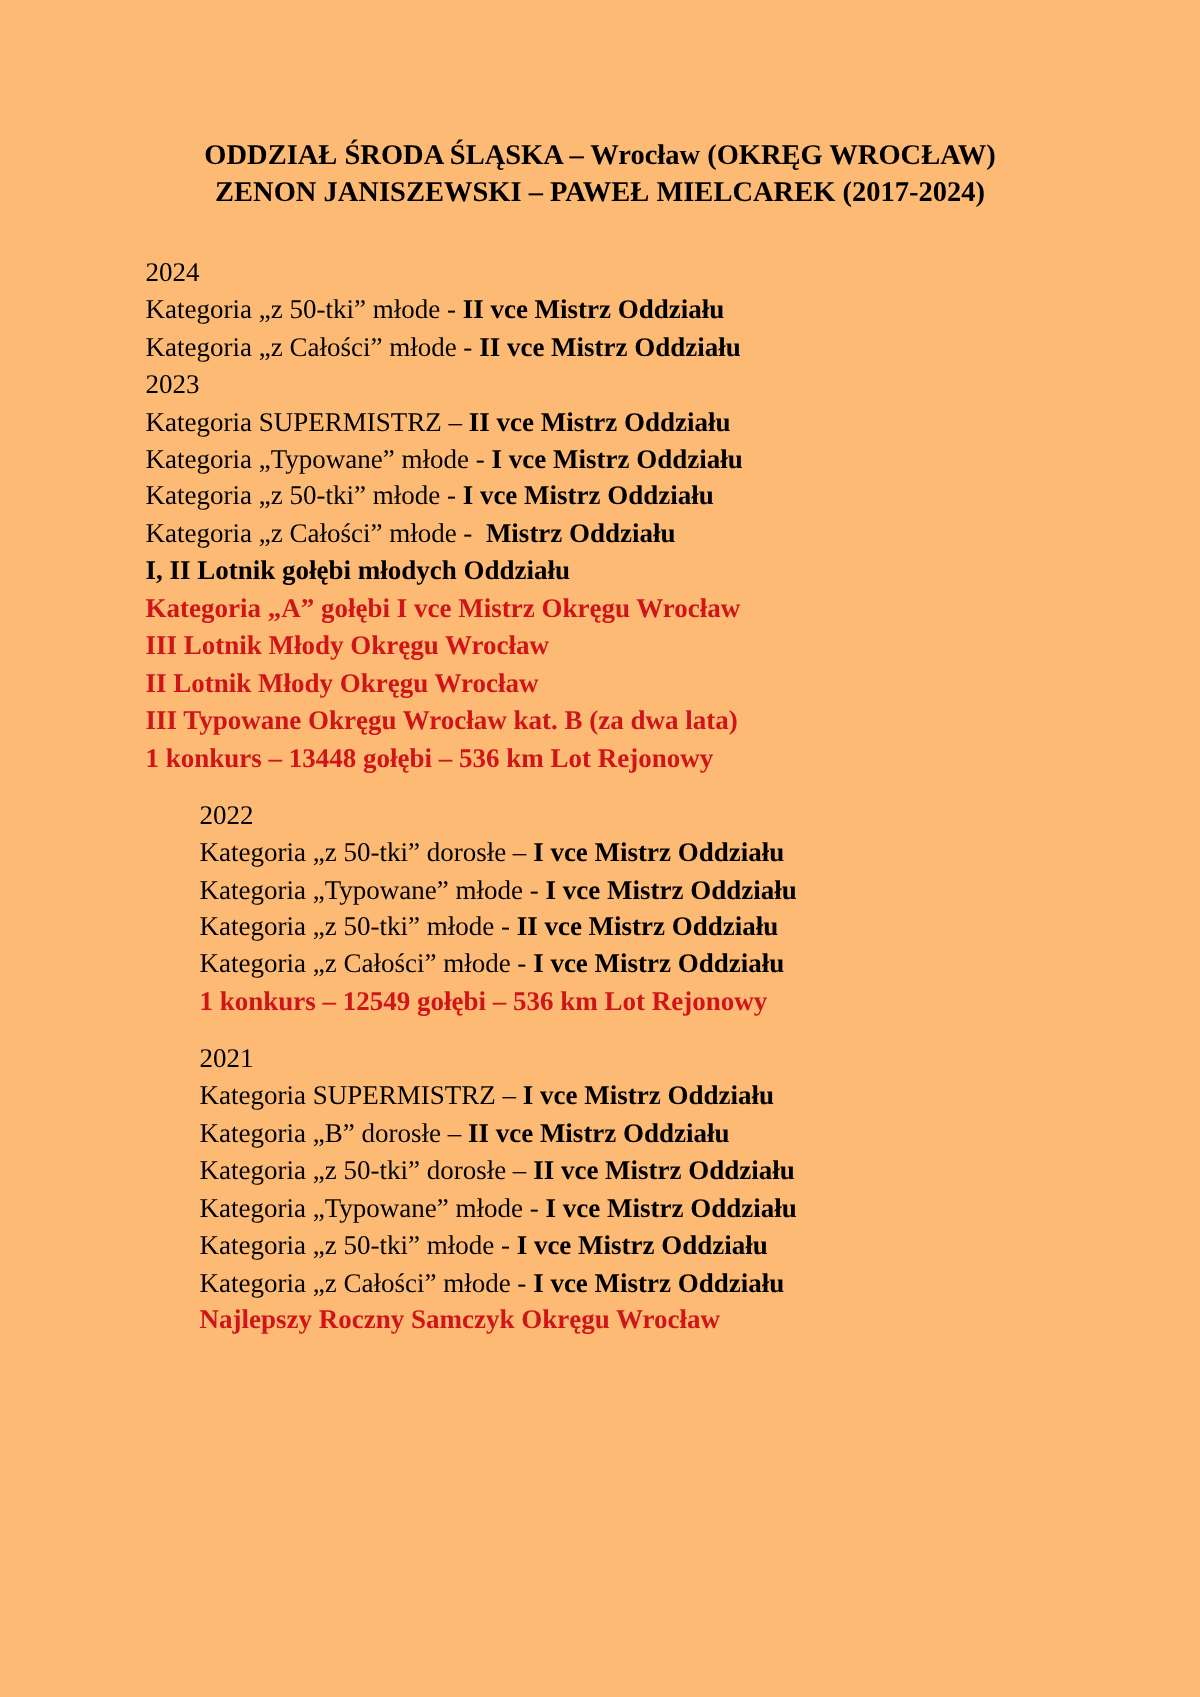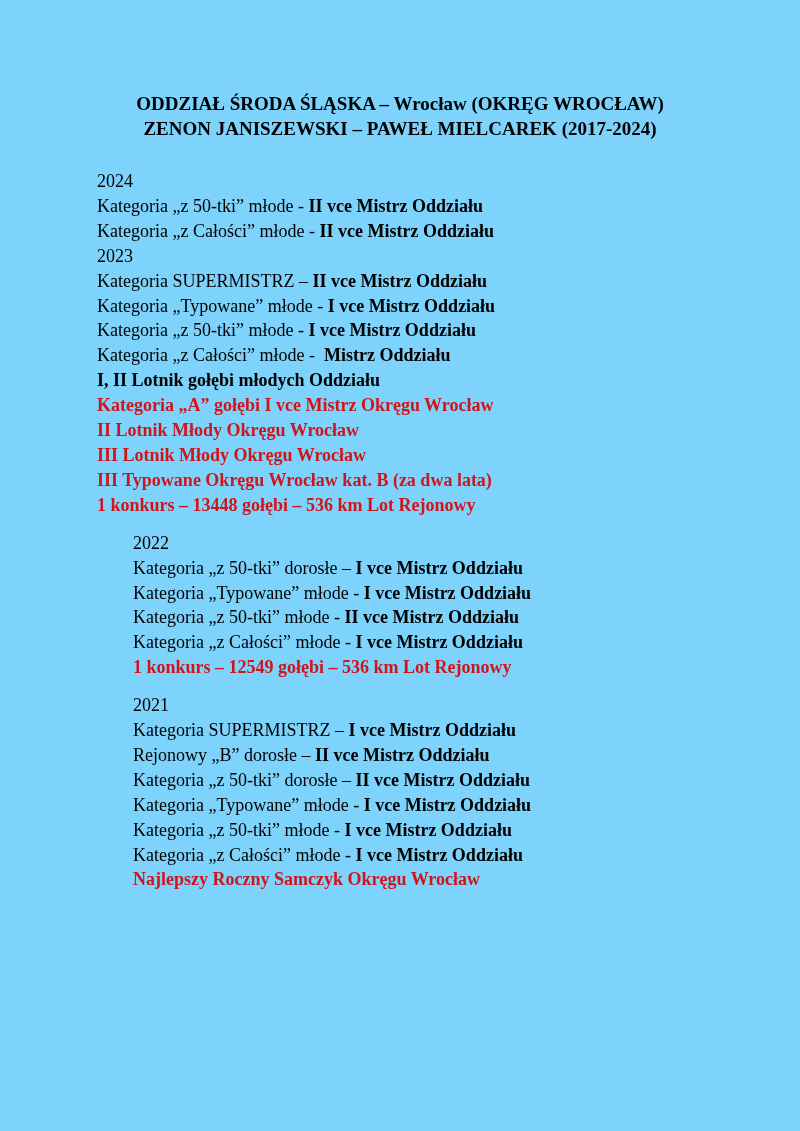--- a/index.html
+++ b/index.html
@@ -4,21 +4,21 @@
 <style>
   html, body {
     margin: 0;
     padding: 0;
     background: #ffffff;
   }
   .page {
     position: relative;
     width: 800px;
     height: 1131px;
-    background: #7dd3fc;
+    background: #fdba74;
     overflow: hidden;
     font-family: "Liberation Serif", "DejaVu Serif", serif;
     color: #000000;
     box-sizing: border-box;
     padding: 91px 90px 0 97px;
   }
   .doc-header {
     text-align: center;
     font-weight: bold;
     font-size: 19px;
@@ -66,37 +66,37 @@
         <p class="line "><span>Kategoria „z Całości” młode - </span><span class="em">II vce Mistrz Oddziału</span></p>
       </section>
       <section class="year-section">
         <p class="line">2023</p>
         <p class="line "><span>Kategoria SUPERMISTRZ – </span><span class="em">II vce Mistrz Oddziału</span></p>
         <p class="line "><span>Kategoria „Typowane” młode - </span><span class="em">I vce Mistrz Oddziału</span></p>
         <p class="line "><span>Kategoria „z 50-tki” młode - </span><span class="em">I vce Mistrz Oddziału</span></p>
         <p class="line "><span>Kategoria „z Całości” młode -  </span><span class="em">Mistrz Oddziału</span></p>
         <p class="line boldblack"><span class="em">I, II Lotnik gołębi młodych Oddziału</span></p>
         <p class="line red" style="color: rgb(208, 21, 26);"><span class="em">Kategoria „A” gołębi I vce Mistrz Okręgu Wrocław</span></p>
+        <p class="line red" style="color: rgb(208, 21, 26);"><span class="em">III Lotnik Młody Okręgu Wrocław</span></p>
         <p class="line red" style="color: rgb(208, 21, 26);"><span class="em">II Lotnik Młody Okręgu Wrocław</span></p>
-        <p class="line red" style="color: rgb(208, 21, 26);"><span class="em">III Lotnik Młody Okręgu Wrocław</span></p>
         <p class="line red" style="color: rgb(208, 21, 26);"><span class="em">III Typowane Okręgu Wrocław kat. B (za dwa lata)</span></p>
         <p class="line red" style="color: rgb(208, 21, 26);"><span class="em">1 konkurs – 13448 gołębi – 536 km Lot Rejonowy</span></p>
       </section>
       <section class="year-section gapped">
         <p class="line">2022</p>
         <p class="line "><span>Kategoria „z 50-tki” dorosłe – </span><span class="em">I vce Mistrz Oddziału</span></p>
         <p class="line "><span>Kategoria „Typowane” młode - </span><span class="em">I vce Mistrz Oddziału</span></p>
         <p class="line "><span>Kategoria „z 50-tki” młode - </span><span class="em">II vce Mistrz Oddziału</span></p>
         <p class="line "><span>Kategoria „z Całości” młode - </span><span class="em">I vce Mistrz Oddziału</span></p>
         <p class="line red" style="color: rgb(208, 21, 26);"><span class="em">1 konkurs – 12549 gołębi – 536 km Lot Rejonowy</span></p>
       </section>
       <section class="year-section gapped">
         <p class="line">2021</p>
         <p class="line "><span>Kategoria SUPERMISTRZ – </span><span class="em">I vce Mistrz Oddziału</span></p>
-        <p class="line "><span>Rejonowy „B” dorosłe – </span><span class="em">II vce Mistrz Oddziału</span></p>
+        <p class="line "><span>Kategoria „B” dorosłe – </span><span class="em">II vce Mistrz Oddziału</span></p>
         <p class="line "><span>Kategoria „z 50-tki” dorosłe – </span><span class="em">II vce Mistrz Oddziału</span></p>
         <p class="line "><span>Kategoria „Typowane” młode - </span><span class="em">I vce Mistrz Oddziału</span></p>
         <p class="line "><span>Kategoria „z 50-tki” młode - </span><span class="em">I vce Mistrz Oddziału</span></p>
         <p class="line "><span>Kategoria „z Całości” młode - </span><span class="em">I vce Mistrz Oddziału</span></p>
         <p class="line red" style="color: rgb(208, 21, 26);"><span class="em">Najlepszy Roczny Samczyk Okręgu Wrocław</span></p>
       </section>
     </div>
 </div>
 
 </body></html>

